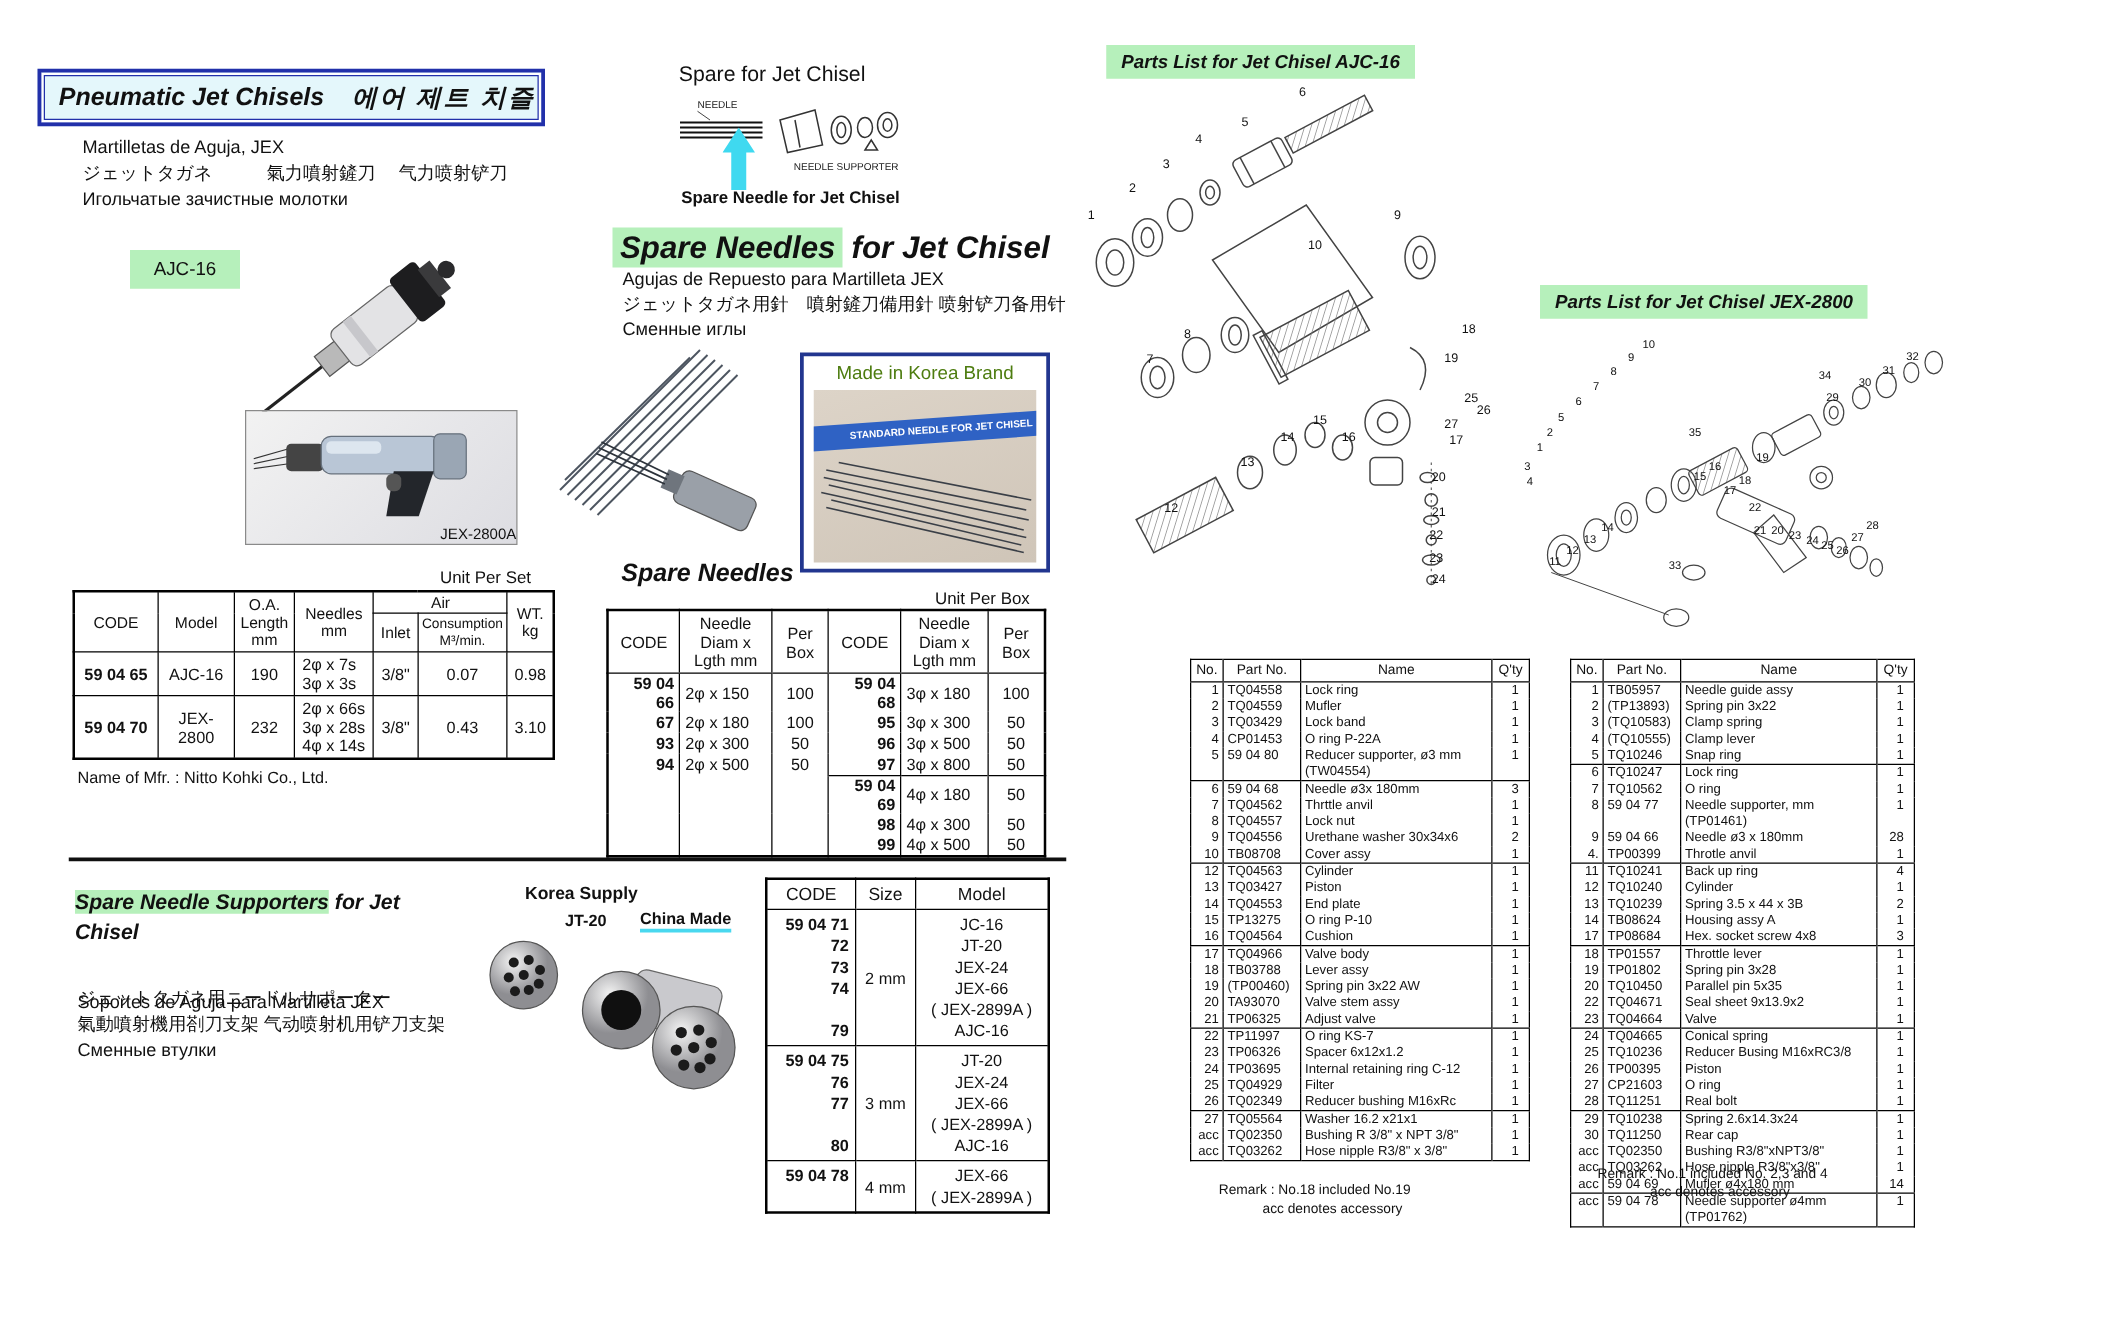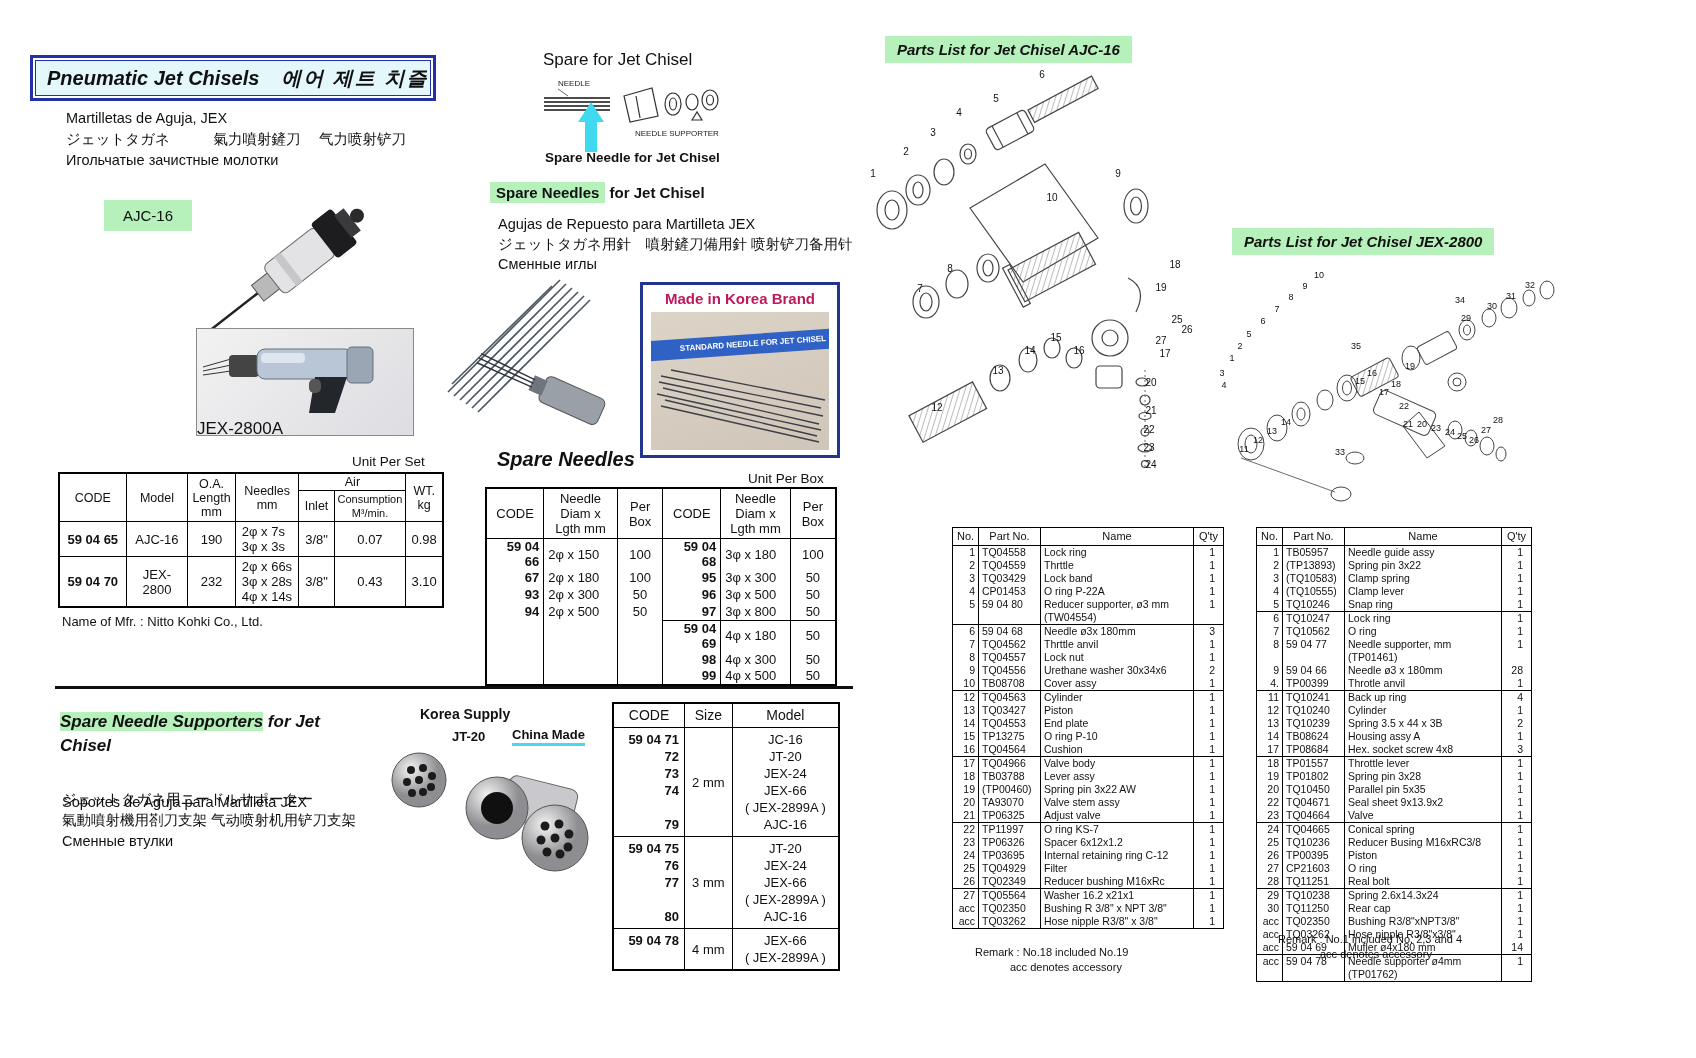--- a/index.html
+++ b/index.html
@@ -46,21 +46,21 @@
   .sup tbody:first-of-type{border-top:none}
   .sup .codes{text-align:right;font-weight:bold}
   .sup .models{text-align:center}
   .sup .size{text-align:center;vertical-align:middle}
   .callout{position:absolute;font-size:10px;color:#111;transform:translate(-50%,-50%)}
   .callout.sm{font-size:9px}
   .note{font-size:13px}
   .remark{font-size:11px;line-height:14px}
   .divider{height:3px;background:#101010}
   .korea-box{border:3px solid #22368f;background:#fff}
-  .korea-title{font-size:15px;font-weight:bold;text-align:center;color:#be185d;padding-top:5px}
+  .korea-title{font-size:15px;font-weight:normal;text-align:center;color:#4d7c0f;padding-top:5px}
   .cyan-underline{border-bottom:3px solid #49d8ef}
   .unit-note{font-size:13.5px}
 </style>
 </head>
 <body>
 
 <div class="abs title-box">
   <span>Pneumatic Jet Chisels</span>
   <span class="title-kr">에어 제트 치즐</span>
 </div>
@@ -87,21 +87,21 @@
     <line x1="6" y1="38" x2="34" y2="30" stroke="#333" stroke-width="1"></line>
     <line x1="6" y1="42" x2="34" y2="36" stroke="#333" stroke-width="1"></line>
     <line x1="6" y1="46" x2="34" y2="42" stroke="#333" stroke-width="1"></line>
     <rect x="32" y="26" width="30" height="22" rx="4" fill="#444"></rect>
     <rect x="60" y="20" width="96" height="30" rx="8" fill="#b9c6d6" stroke="#66707c"></rect>
     <rect x="64" y="24" width="44" height="10" rx="4" fill="#dde6ef"></rect>
     <rect x="150" y="18" width="26" height="36" rx="5" fill="#9aa6b4" stroke="#66707c"></rect>
     <path d="M118 48 L150 48 L138 84 L112 84 Z" fill="#23262b"></path>
     <rect x="112" y="50" width="12" height="14" rx="5" fill="#555"></rect>
   </svg>
-  <div style="text-align:left;font-size:17px">JEX-2800A</div>
+  <div style="text-align:right;font-size:12px">JEX-2800A</div>
 </div>
 
 <div class="abs unit-note" style="left:352px;top:454px">Unit Per Set</div>
 <table class="abs spec" id="spec-table" style="left:58px;top:472px;width:386px">
     <thead>
       <tr>
         <th class="pre" rowspan="2" style="width: 72px;">CODE</th>
         <th class="pre" rowspan="2" style="width: 66px;">Model</th>
         <th class="pre" rowspan="2" style="width: 48px;">O.A.
 Length
@@ -213,21 +213,21 @@
     <ellipse cx="170" cy="24" rx="3.5" ry="5"></ellipse>
     <path d="M152 44 l5 -8 l5 8 z"></path>
   </g>
   <text x="95" y="60" font-size="8" fill="#222">NEEDLE SUPPORTER</text>
 </svg>
 <svg class="abs" style="left:578px;top:102px" width="26" height="50" viewBox="0 0 26 50">
   <polygon points="13,0 26,20 19,20 19,50 7,50 7,20 0,20" fill="#3fd9f0"></polygon>
 </svg>
 <div class="abs" style="left:545px;top:150px;font-size:13.5px;font-weight:bold">Spare Needle for Jet Chisel</div>
 
-<div class="abs" style="left:490px;top:184px;font-size:15px;font-weight:bold;">
+<div class="abs" style="left:490px;top:184px;font-size:25px;font-weight:bold;font-style:italic">
   <span class="hl" style="padding:2px 6px">Spare Needles</span><span> for Jet Chisel</span>
 </div>
 <div class="abs sub" style="left:498px;top:214px">Agujas de Repuesto para Martilleta JEX</div>
 <div class="abs sub" style="left:498px;top:234px">ジェットタガネ用針　噴射鏟刀備用針 喷射铲刀备用针</div>
 <div class="abs sub" style="left:498px;top:254px">Сменные иглы</div>
 
 <svg class="abs" style="left:440px;top:272px" width="200" height="170" viewBox="0 0 200 170">
   <g stroke="#4d5560" stroke-width="1.6">
     <line x1="8" y1="120" x2="120" y2="8"></line>
       <line x1="14" y1="124" x2="126" y2="12"></line>
@@ -463,21 +463,21 @@
     <tbody>
       <tr>
         <td class="p-no pre">1</td>
         <td class="pre">TQ04558</td>
         <td class="pre">Lock ring</td>
         <td class="p-qty pre">1</td>
       </tr>
       <tr>
         <td class="p-no pre">2</td>
         <td class="pre">TQ04559</td>
-        <td class="pre">Thrttle</td>
+        <td class="pre">Mufler</td>
         <td class="p-qty pre">1</td>
       </tr>
       <tr>
         <td class="p-no pre">3</td>
         <td class="pre">TQ03429</td>
         <td class="pre">Lock band</td>
         <td class="p-qty pre">1</td>
       </tr>
       <tr>
         <td class="p-no pre">4</td>

